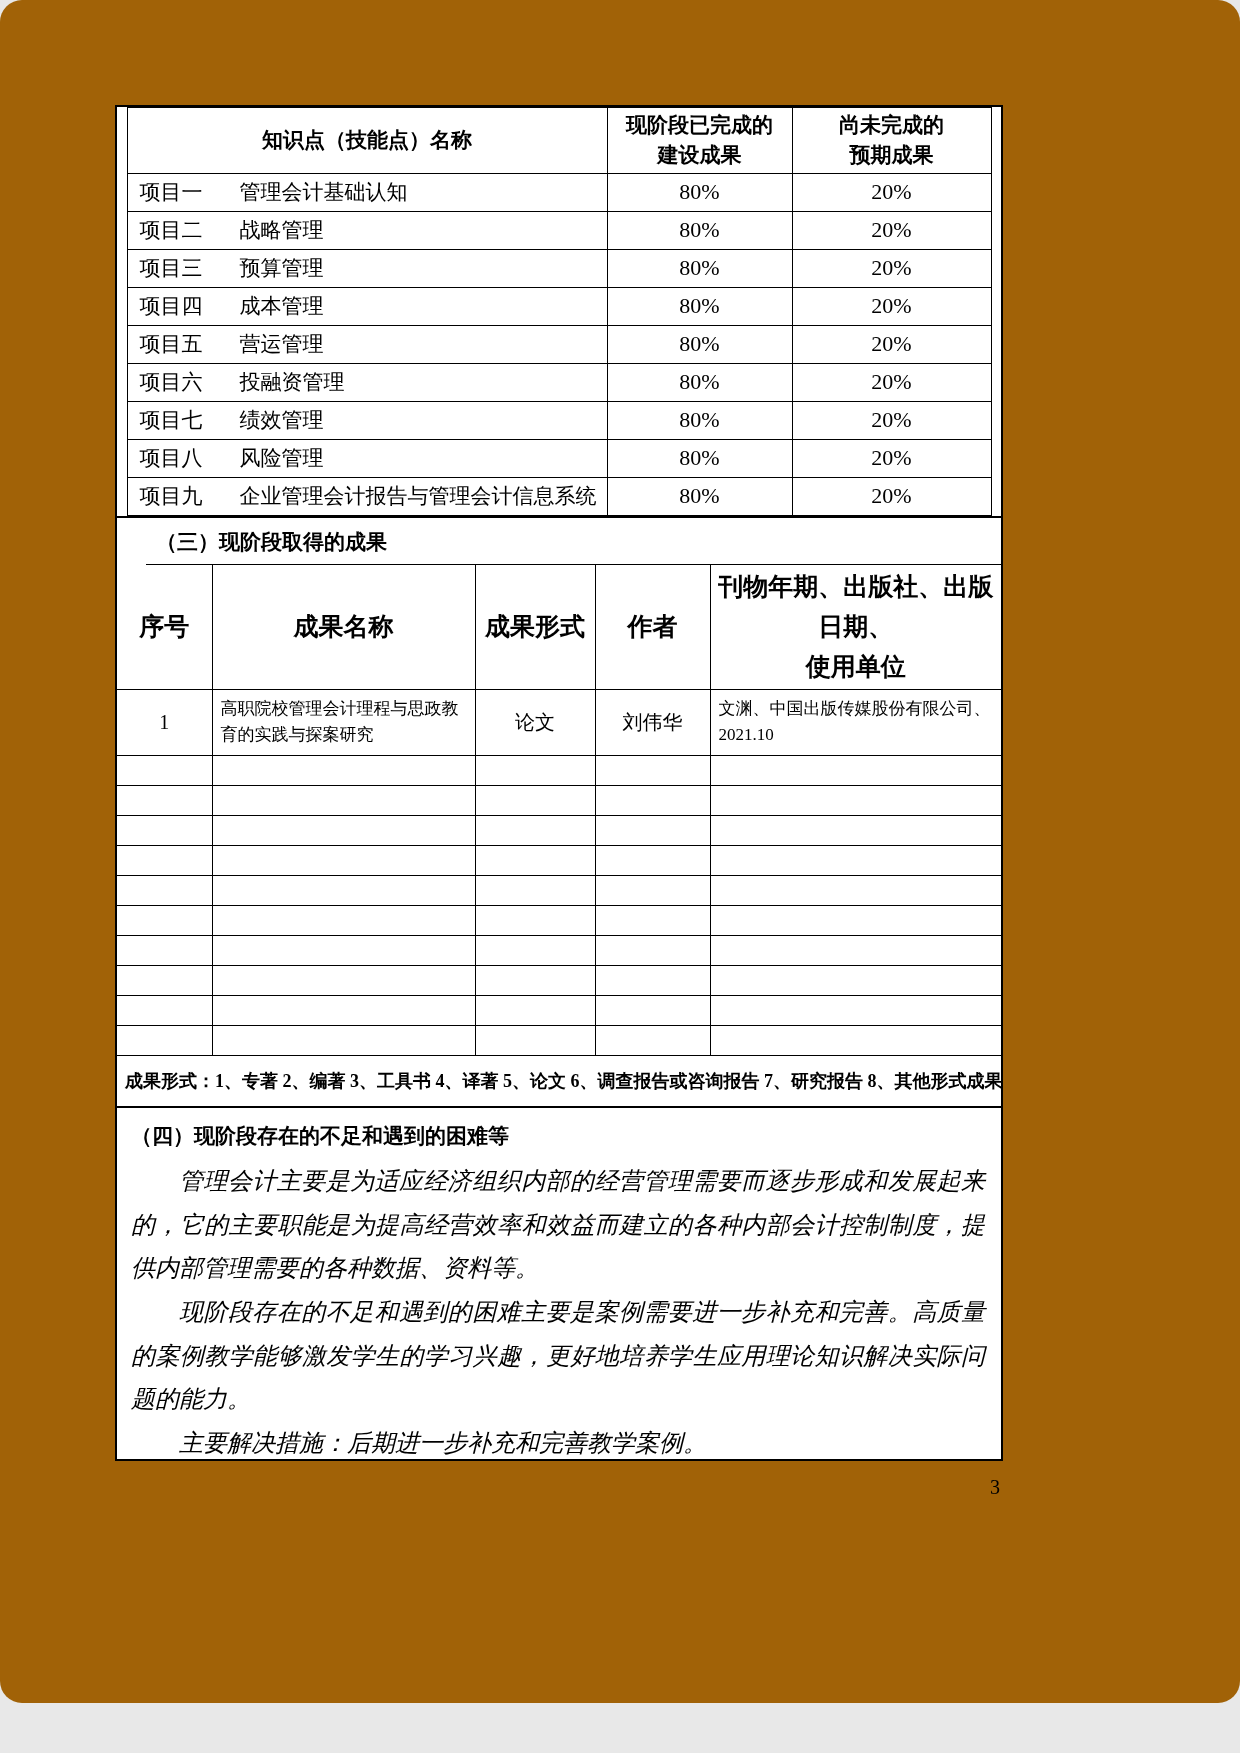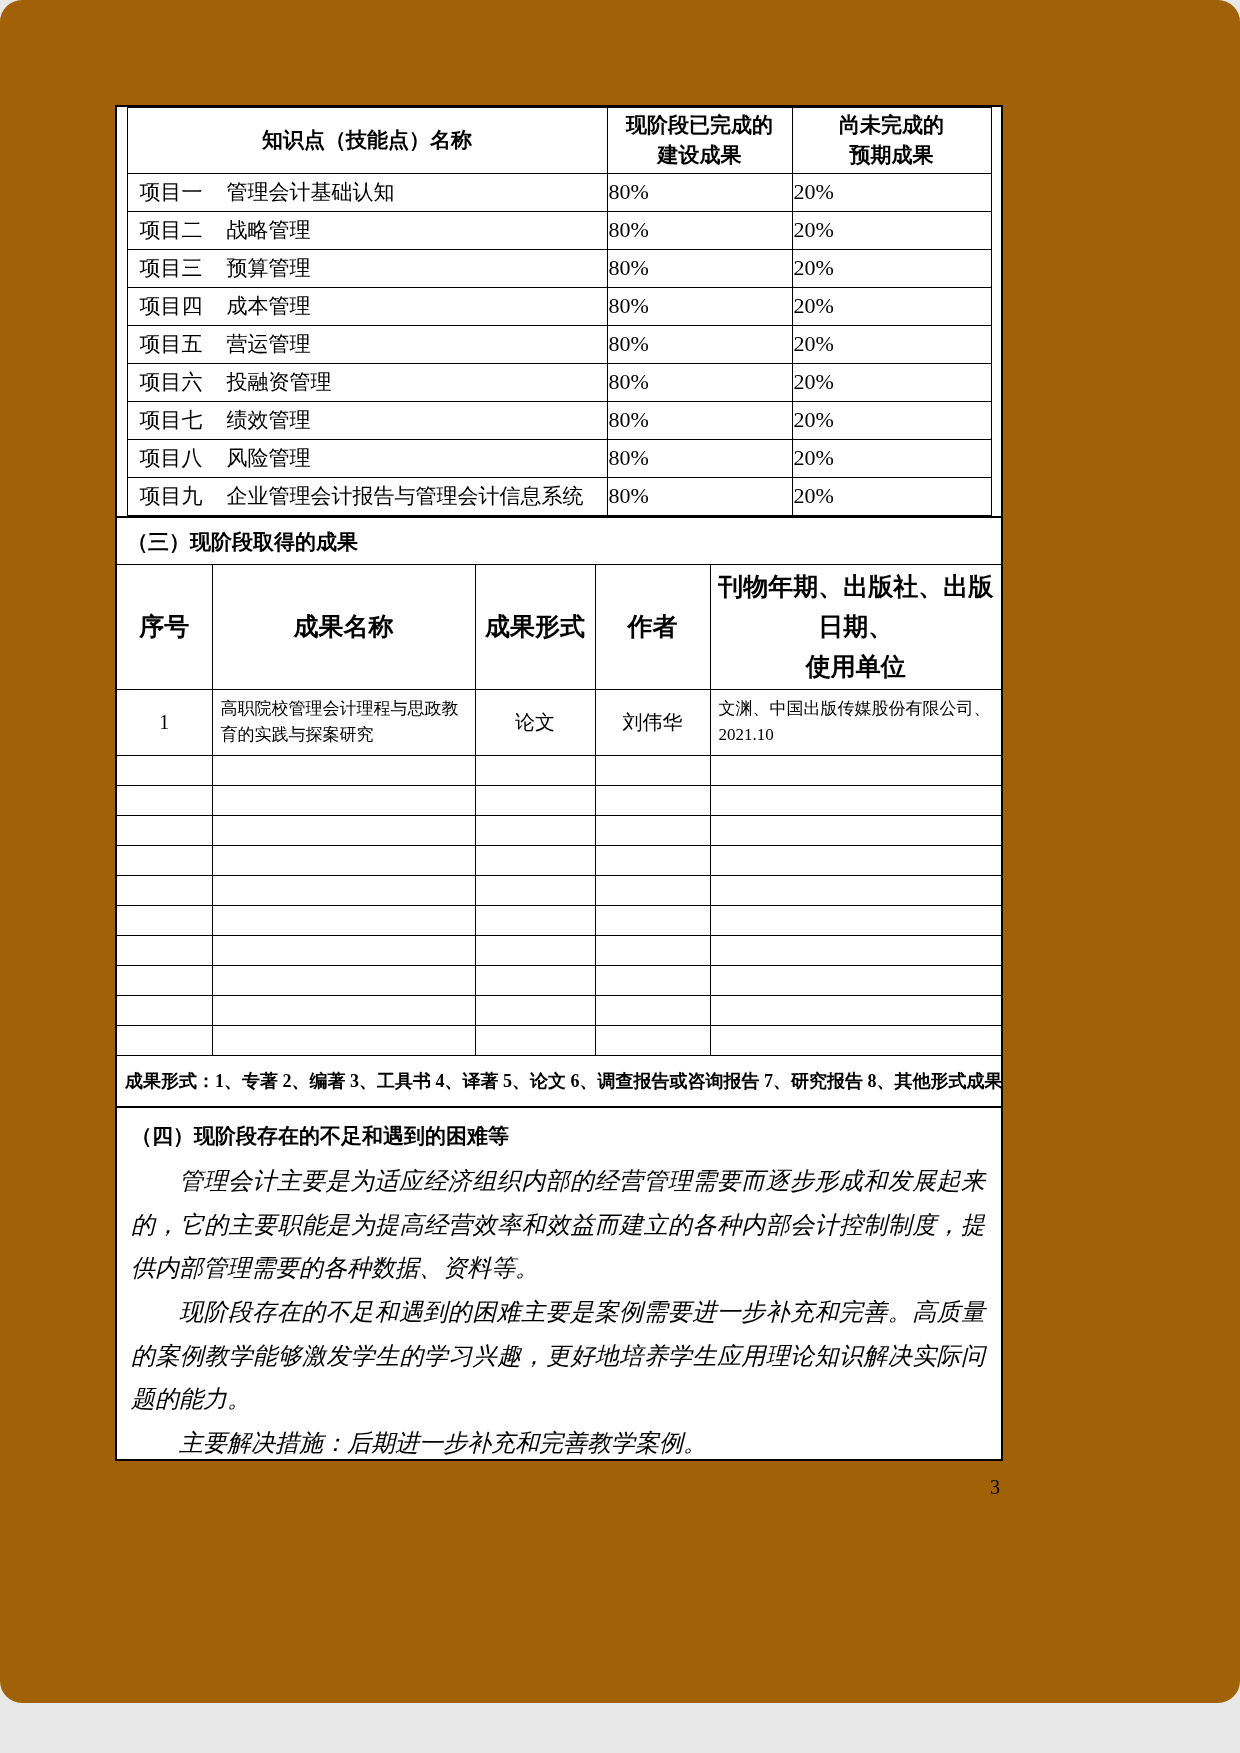--- a/index.html
+++ b/index.html
@@ -29,32 +29,32 @@
     border-collapse: collapse;
     table-layout: fixed;
     width: 864px;
     margin: 0 auto;
     border: 1px solid #000;
   }
   .t1 th, .t1 td { border: 1px solid #000; vertical-align: middle; }
   .t1 th { font-size: 21px; font-weight: bold; text-align: center; height: 62px; line-height: 1.45; padding: 2px 4px; }
   .t1 td { height: 38px; font-size: 21px; }
   .t1 .name-cell { text-align: left; padding-left: 12px; }
-  .t1 .row-label { margin-right: 24px; }
-  .t1 .pct { text-align: left; font-size: 22px; }
+  .t1 .row-label { margin-right: 37px; }
+  .t1 .pct { text-align: center; font-size: 22px; }
   .hdr-line { display: block; }
 
   
   .sec3 { border-top: 2px solid #000; }
   .sec-title {
     font-weight: bold;
     font-size: 21px;
     padding: 10px 10px 8px 10px;
   }
-  .sec3 > .sec-title { border-bottom: 1px solid #000; }
+  .sec3 > .sec-title { border-bottom: 1px solid #000; margin-left: 29px; }
 
   .t2 {
     border-collapse: collapse;
     table-layout: fixed;
     width: 100%;
     border-style: hidden; 
   }
   .t2 th, .t2 td { border: 1px solid #000; vertical-align: middle; }
   .t2 th { font-weight: bold; font-size: 25px; text-align: center; height: 78px; line-height: 1.6; padding: 2px 6px; }
   .t2 td { font-size: 20px; }

